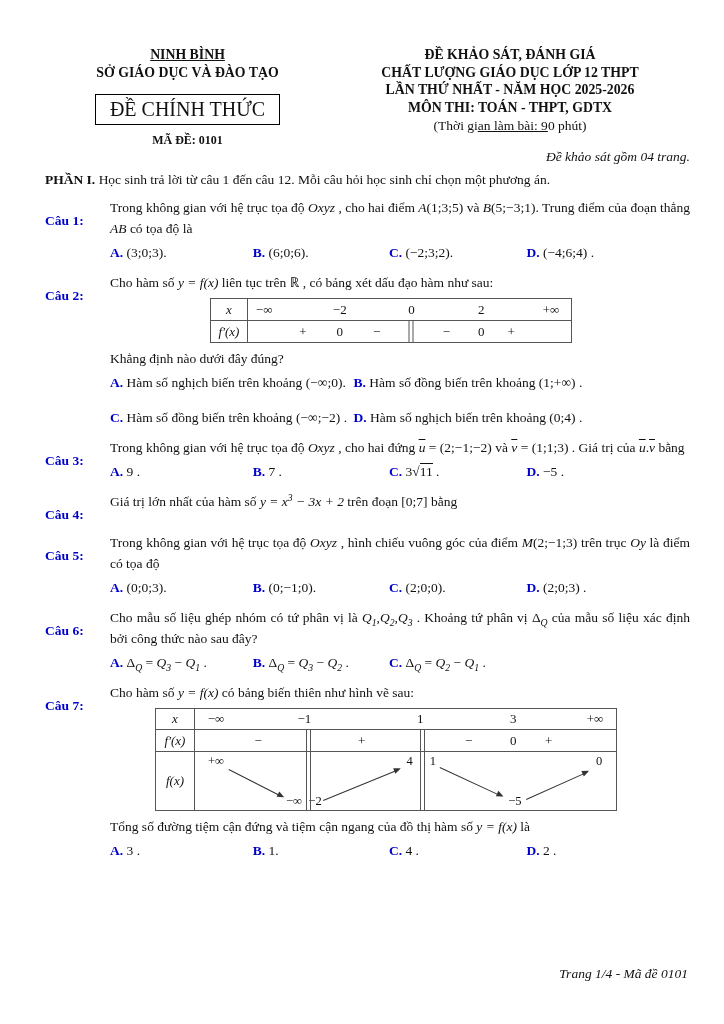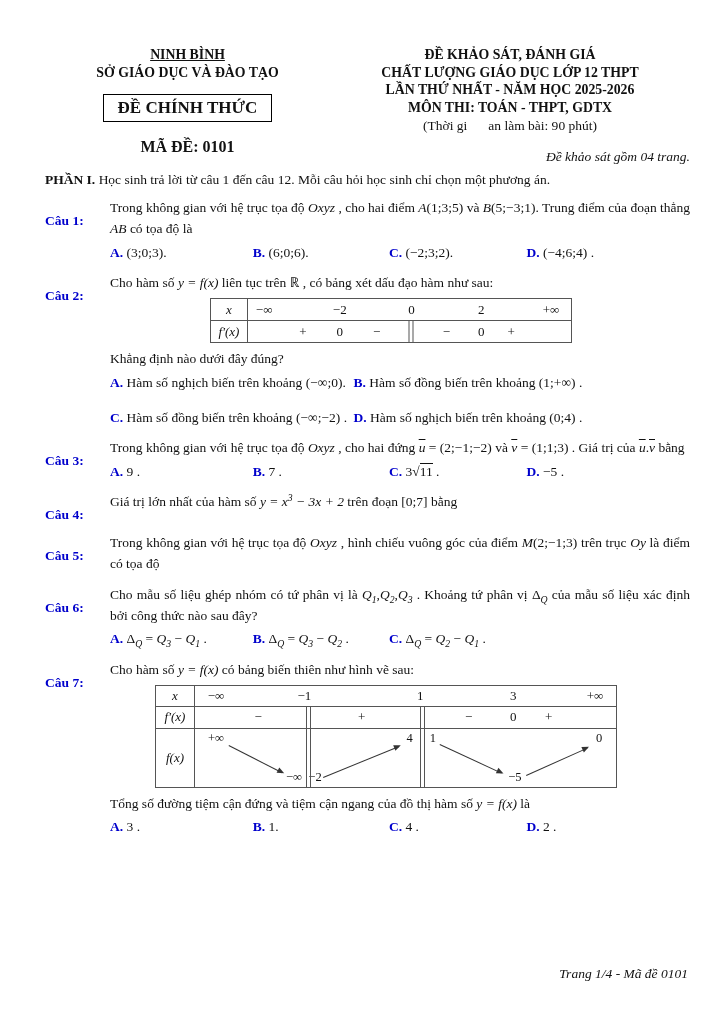--- a/index.html
+++ b/index.html
@@ -9,36 +9,36 @@
     font-family:"Liberation Serif",serif;font-size:13.5px;
     position:relative;overflow:hidden;
   }
   .page{padding:46px 34px 0 45px;}
   .bold{font-weight:bold;}
   .header{display:flex;align-items:flex-start;}
   .header-left{width:285px;flex-shrink:0;text-align:center;}
   .header-right{flex:1;text-align:center;}
   .h-line{font-weight:bold;font-size:13.8px;line-height:1.27;}
   .u{text-decoration:underline;}
-  .official-box{display:inline-block;border:1.5px solid #000;padding:3px 14px;font-weight:bold;font-size:17px;margin-top:13px;}
-  .exam-code{font-weight:bold;font-size:16px;margin-top:16px;}
+  .official-box{display:inline-block;border:1.5px solid #000;padding:3px 14px;font-weight:normal;font-size:20px;margin-top:13px;}
+  .exam-code{font-weight:bold;font-size:12px;margin-top:8px;}
   .time-note{margin-top:2px;}
   .pages-note{font-style:italic;text-align:right;margin-top:15px;}
   .student{margin-left:65px;margin-top:8px;line-height:1.28;}
   .part1{margin-top:7px;text-align:justify;}
   .question{display:flex;margin-top:9px;}
   .q-label{width:65px;flex-shrink:0;color:var(--accent);font-weight:bold;margin-top:16px;}
   .q-body{flex:1;max-width:582px;}
   .q-text{margin:0;text-align:justify;line-height:1.58;}
   .options{display:grid;margin-top:2px;line-height:1.58;}
   .cols-4{grid-template-columns:24.6% 23.5% 23.7% auto;}
   .cols-2{grid-template-columns:42% auto;row-gap:14px;}
   .opt-letter{color:var(--accent);font-weight:bold;}
   .seg-i{font-style:italic;}
-  .seg-u{padding-left:21px;}
+  .seg-u{text-decoration:underline;}
   .seg-ovl{font-style:italic;text-decoration:overline;}
   .seg-sup{vertical-align:super;font-size:0.72em;font-style:italic;line-height:0;}
   .seg-sub{vertical-align:sub;font-size:0.72em;font-style:italic;line-height:0;}
   .seg-rad{border-top:1px solid var(--ink);}
   
   .sign-table{width:360px;border:1px solid var(--tbl);margin:5px 0 5px 100px;}
   .st-row{display:flex;height:21px;}
   .st-first{border-bottom:1px solid var(--tbl);}
   .st-head{width:36px;flex-shrink:0;border-right:1px solid var(--tbl);text-align:center;line-height:21px;font-size:13px;}
   .st-content{flex:1;position:relative;}
@@ -155,20 +155,26 @@
       <div class="question">
         <div class="q-label">Câu 4:</div>
         <div class="q-body">
           <p class="q-text"><span>Giá trị lớn nhất của hàm số </span><span class="seg-i">y = x</span><span class="seg-sup">3</span><span class="seg-i"> − 3x + 2</span><span> trên đoạn </span><span>[0;7]</span><span> bằng</span></p>
         </div>
       </div>
       <div class="question">
         <div class="q-label">Câu 5:</div>
         <div class="q-body">
           <p class="q-text"><span>Trong không gian với hệ trục tọa độ </span><span class="seg-i">Oxyz</span><span> , hình chiếu vuông góc của điểm </span><span class="seg-i">M</span><span>(2;−1;3)</span><span> trên trục </span><span class="seg-i">Oy</span><span> là điểm có tọa độ</span></p>
+          <div class="options cols-4">
+            <div class="option"><span class="opt-letter">A.</span> <span>(0;0;3).</span></div>
+            <div class="option"><span class="opt-letter">B.</span> <span>(0;−1;0).</span></div>
+            <div class="option"><span class="opt-letter">C.</span> <span>(2;0;0).</span></div>
+            <div class="option"><span class="opt-letter">D.</span> <span>(2;0;3) .</span></div>
+          </div>
         </div>
       </div>
       <div class="question">
         <div class="q-label">Câu 6:</div>
         <div class="q-body">
           <p class="q-text"><span>Cho mẫu số liệu ghép nhóm có tứ phân vị là </span><span class="seg-i">Q</span><span class="seg-sub">1</span><span>,</span><span class="seg-i">Q</span><span class="seg-sub">2</span><span>,</span><span class="seg-i">Q</span><span class="seg-sub">3</span><span> . Khoảng tứ phân vị </span><span>Δ</span><span class="seg-sub">Q</span><span> của mẫu số liệu xác định bởi công thức nào sau đây?</span></p>
           <div class="options cols-4">
             <div class="option"><span class="opt-letter">A.</span> <span>Δ</span><span class="seg-sub">Q</span><span> = </span><span class="seg-i">Q</span><span class="seg-sub">3</span><span> − </span><span class="seg-i">Q</span><span class="seg-sub">1</span><span> .</span></div>
             <div class="option"><span class="opt-letter">B.</span> <span>Δ</span><span class="seg-sub">Q</span><span> = </span><span class="seg-i">Q</span><span class="seg-sub">3</span><span> − </span><span class="seg-i">Q</span><span class="seg-sub">2</span><span> .</span></div>
             <div class="option"><span class="opt-letter">C.</span> <span>Δ</span><span class="seg-sub">Q</span><span> = </span><span class="seg-i">Q</span><span class="seg-sub">2</span><span> − </span><span class="seg-i">Q</span><span class="seg-sub">1</span><span> .</span></div>

